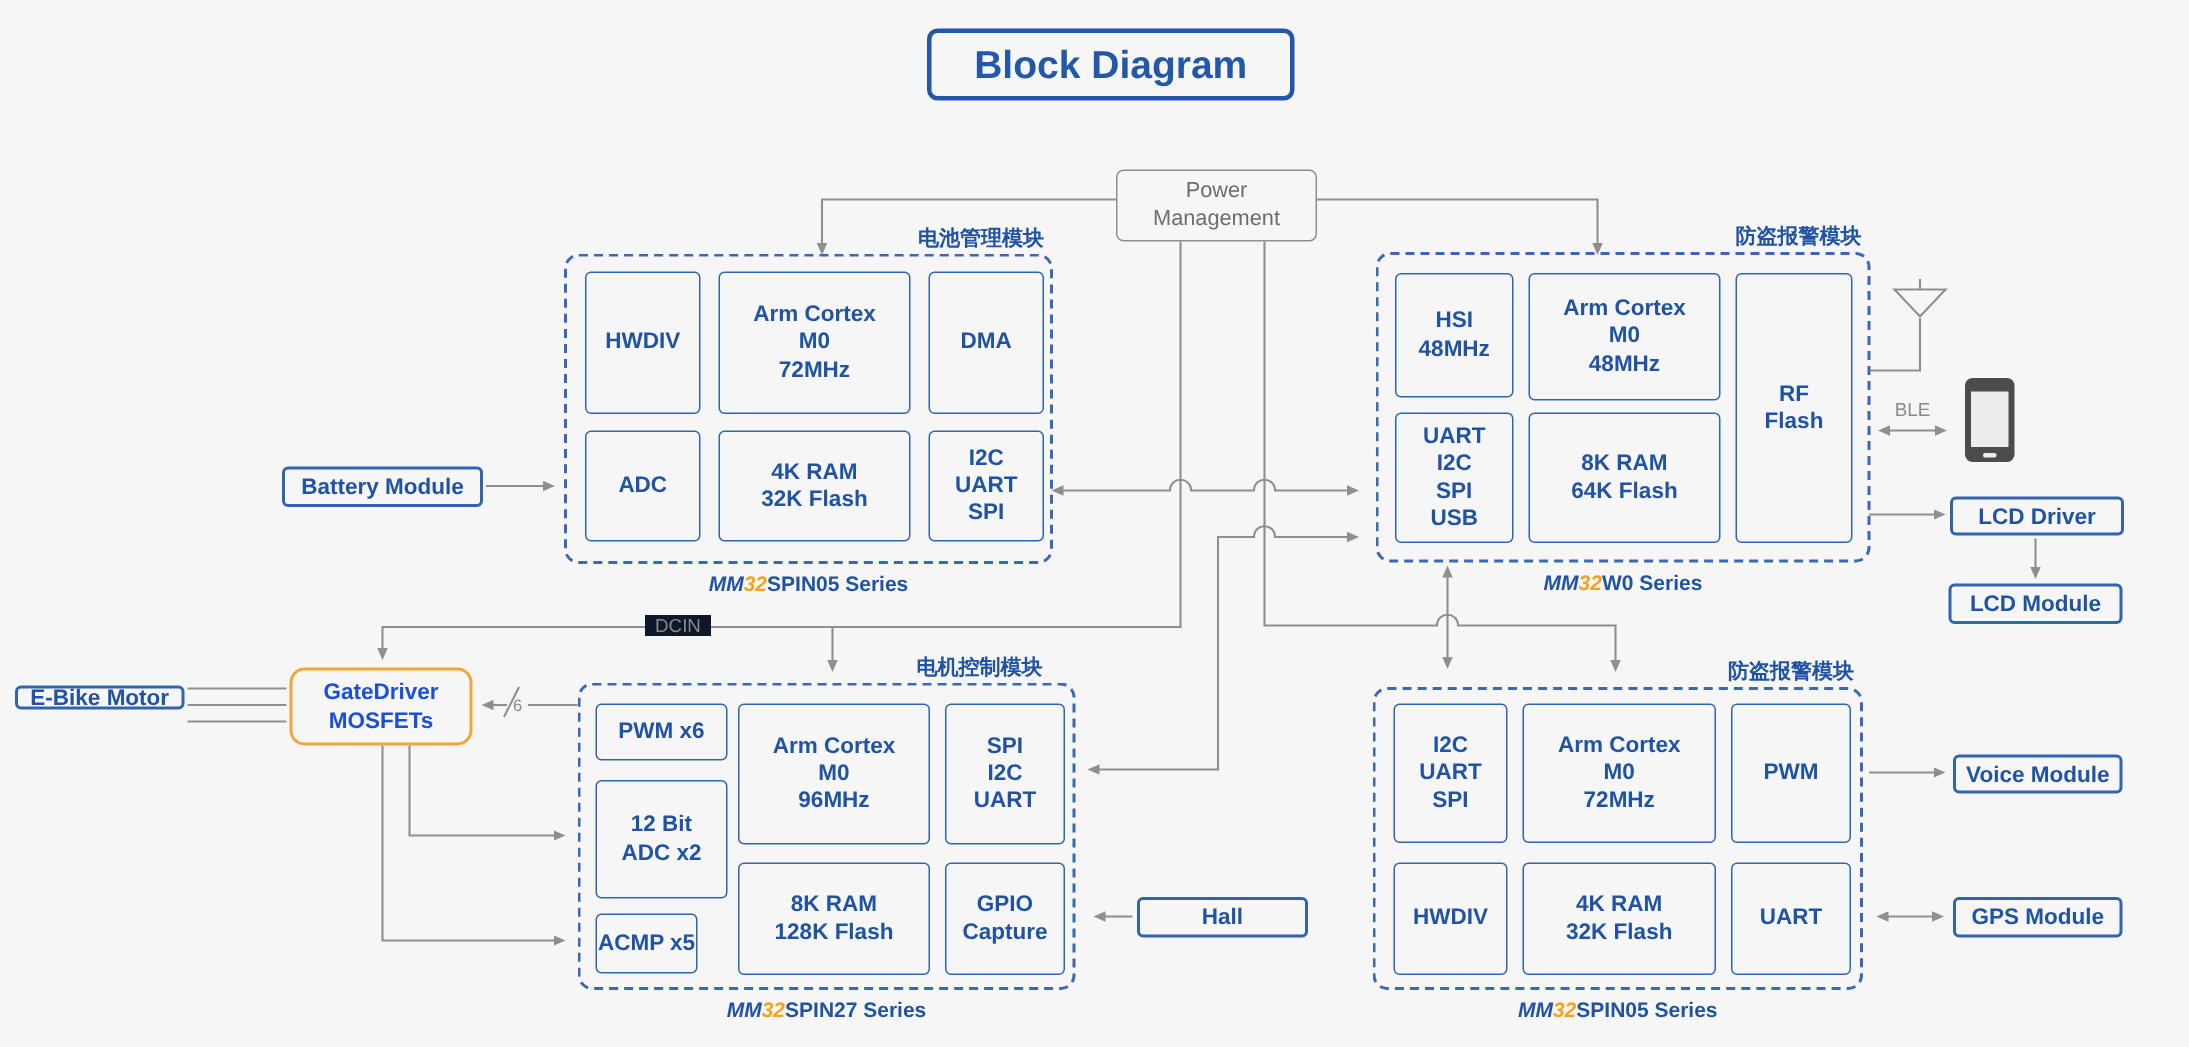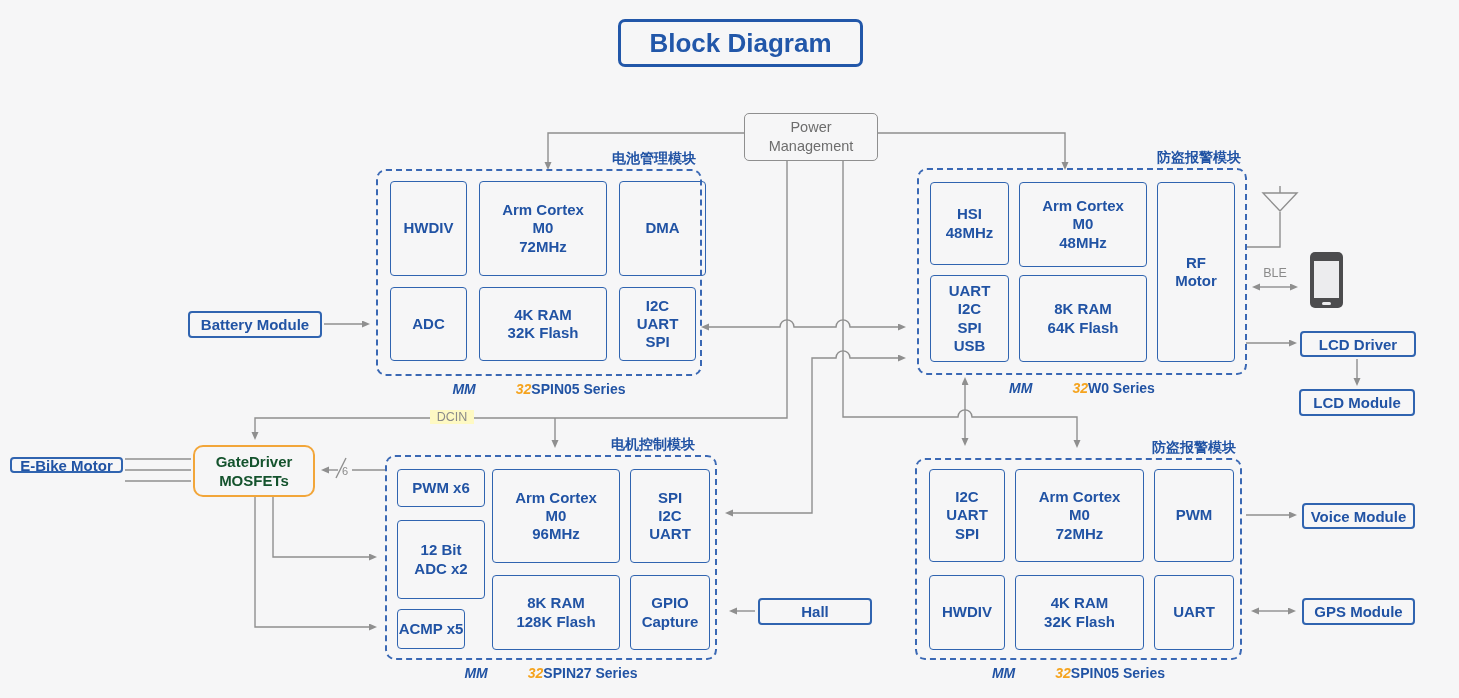--- a/index.html
+++ b/index.html
@@ -6,29 +6,29 @@
   #canvas{position:relative;width:1459px;height:698px;background:#f6f6f7;overflow:hidden;}
   .abs{position:absolute;box-sizing:border-box;}
   .title{border:3px solid #2257a9;border-radius:7px;color:#2257a9;font-size:26px;font-weight:700;
          display:flex;align-items:center;justify-content:center;}
   .power{border:1.6px solid #8f8f8f;border-radius:5px;color:#6d6d6d;font-size:14.5px;line-height:1.3;
          display:flex;align-items:center;justify-content:center;text-align:center;white-space:pre-line;background:#f6f6f7;}
   .module{border:2px dashed #3a68b4;border-radius:10px;}
   .module-tag{position:absolute;top:-21px;right:4px;color:#2153a4;font-weight:700;font-size:14px;white-space:nowrap;}
   .series{position:absolute;bottom:-23px;left:0;width:100%;text-align:center;font-size:14px;font-weight:700;color:#2153a4;}
   .series .mm{font-style:italic;}
-  .series .num{font-style:italic;color:#f5a31d;padding-left:40px;}
+  .series .num{font-style:italic;color:#f5a31d;}
   .cell{position:absolute;box-sizing:border-box;border:1.6px solid #3064b0;border-radius:4px;
         display:flex;align-items:center;justify-content:center;text-align:center;
         color:#2153a4;font-weight:700;font-size:15px;line-height:1.22;white-space:pre-line;}
   .pbox{border:2px solid #3064b0;border-radius:4px;display:flex;align-items:center;justify-content:center;
         color:#2153a4;font-weight:700;font-size:15px;text-align:center;}
   .gatebox{border:2px solid #f2a63a;border-radius:10px;display:flex;align-items:center;justify-content:center;
-        color:#14532d;font-weight:700;font-size:15px;text-align:center;white-space:pre-line;line-height:1.3;}
-  .netlabel{color:#8a8a8a;font-size:12.5px;background:#fef9c3;padding:0 3px;text-align:center;}
+        color:#1d4ed8;font-weight:700;font-size:15px;text-align:center;white-space:pre-line;line-height:1.3;}
+  .netlabel{color:#8a8a8a;font-size:12.5px;background:#0f172a;padding:0 3px;text-align:center;}
   svg.wires{position:absolute;left:0;top:0;pointer-events:none;}
 </style>
 </head>
 <body>
 
 <div id="canvas">
 
   <svg class="wires" width="1459" height="698" viewBox="0 0 1459 698">
     <defs>
       <marker id="ah" markerWidth="9" markerHeight="8" refX="1" refY="3.5" orient="auto-start-reverse" markerUnits="userSpaceOnUse">
@@ -82,41 +82,41 @@
 Management</div>
 
   <div class="abs title" style="left:618px;top:19px;width:245px;height:48px;">Block Diagram</div>
 
   <div class="abs module" style="left:376px;top:169px;width:326px;height:207px;">
     <div class="module-tag">电池管理模块</div>
     <div class="cell" style="left:12px;top:10px;width:77px;height:95px;">HWDIV</div>
     <div class="cell" style="left:101px;top:10px;width:128px;height:95px;">Arm Cortex
 M0
 72MHz</div>
-    <div class="cell" style="left:241px;top:10px;width:87px;height:95px;">DMA</div>
+    <div class="cell" style="left:241px;top:10px;width:77px;height:95px;">DMA</div>
     <div class="cell" style="left:12px;top:116px;width:77px;height:74px;">ADC</div>
     <div class="cell" style="left:101px;top:116px;width:128px;height:74px;">4K RAM
 32K Flash</div>
     <div class="cell" style="left:241px;top:116px;width:77px;height:74px;">I2C
 UART
 SPI</div>
     <div class="series">
       <span class="mm">MM</span><span class="num">32</span><span>SPIN05 Series</span>
     </div>
   </div>
 
   <div class="abs module" style="left:917px;top:168px;width:330px;height:207px;">
     <div class="module-tag">防盗报警模块</div>
     <div class="cell" style="left:11px;top:12px;width:79px;height:83px;">HSI
 48MHz</div>
     <div class="cell" style="left:100px;top:12px;width:128px;height:85px;">Arm Cortex
 M0
 48MHz</div>
     <div class="cell" style="left:238px;top:12px;width:78px;height:180px;">RF
-Motor</div>
+Flash</div>
     <div class="cell" style="left:11px;top:105px;width:79px;height:87px;">UART
 I2C
 SPI
 USB</div>
     <div class="cell" style="left:100px;top:105px;width:128px;height:87px;">8K RAM
 64K Flash</div>
     <div class="series">
       <span class="mm">MM</span><span class="num">32</span><span>W0 Series</span>
     </div>
   </div>

